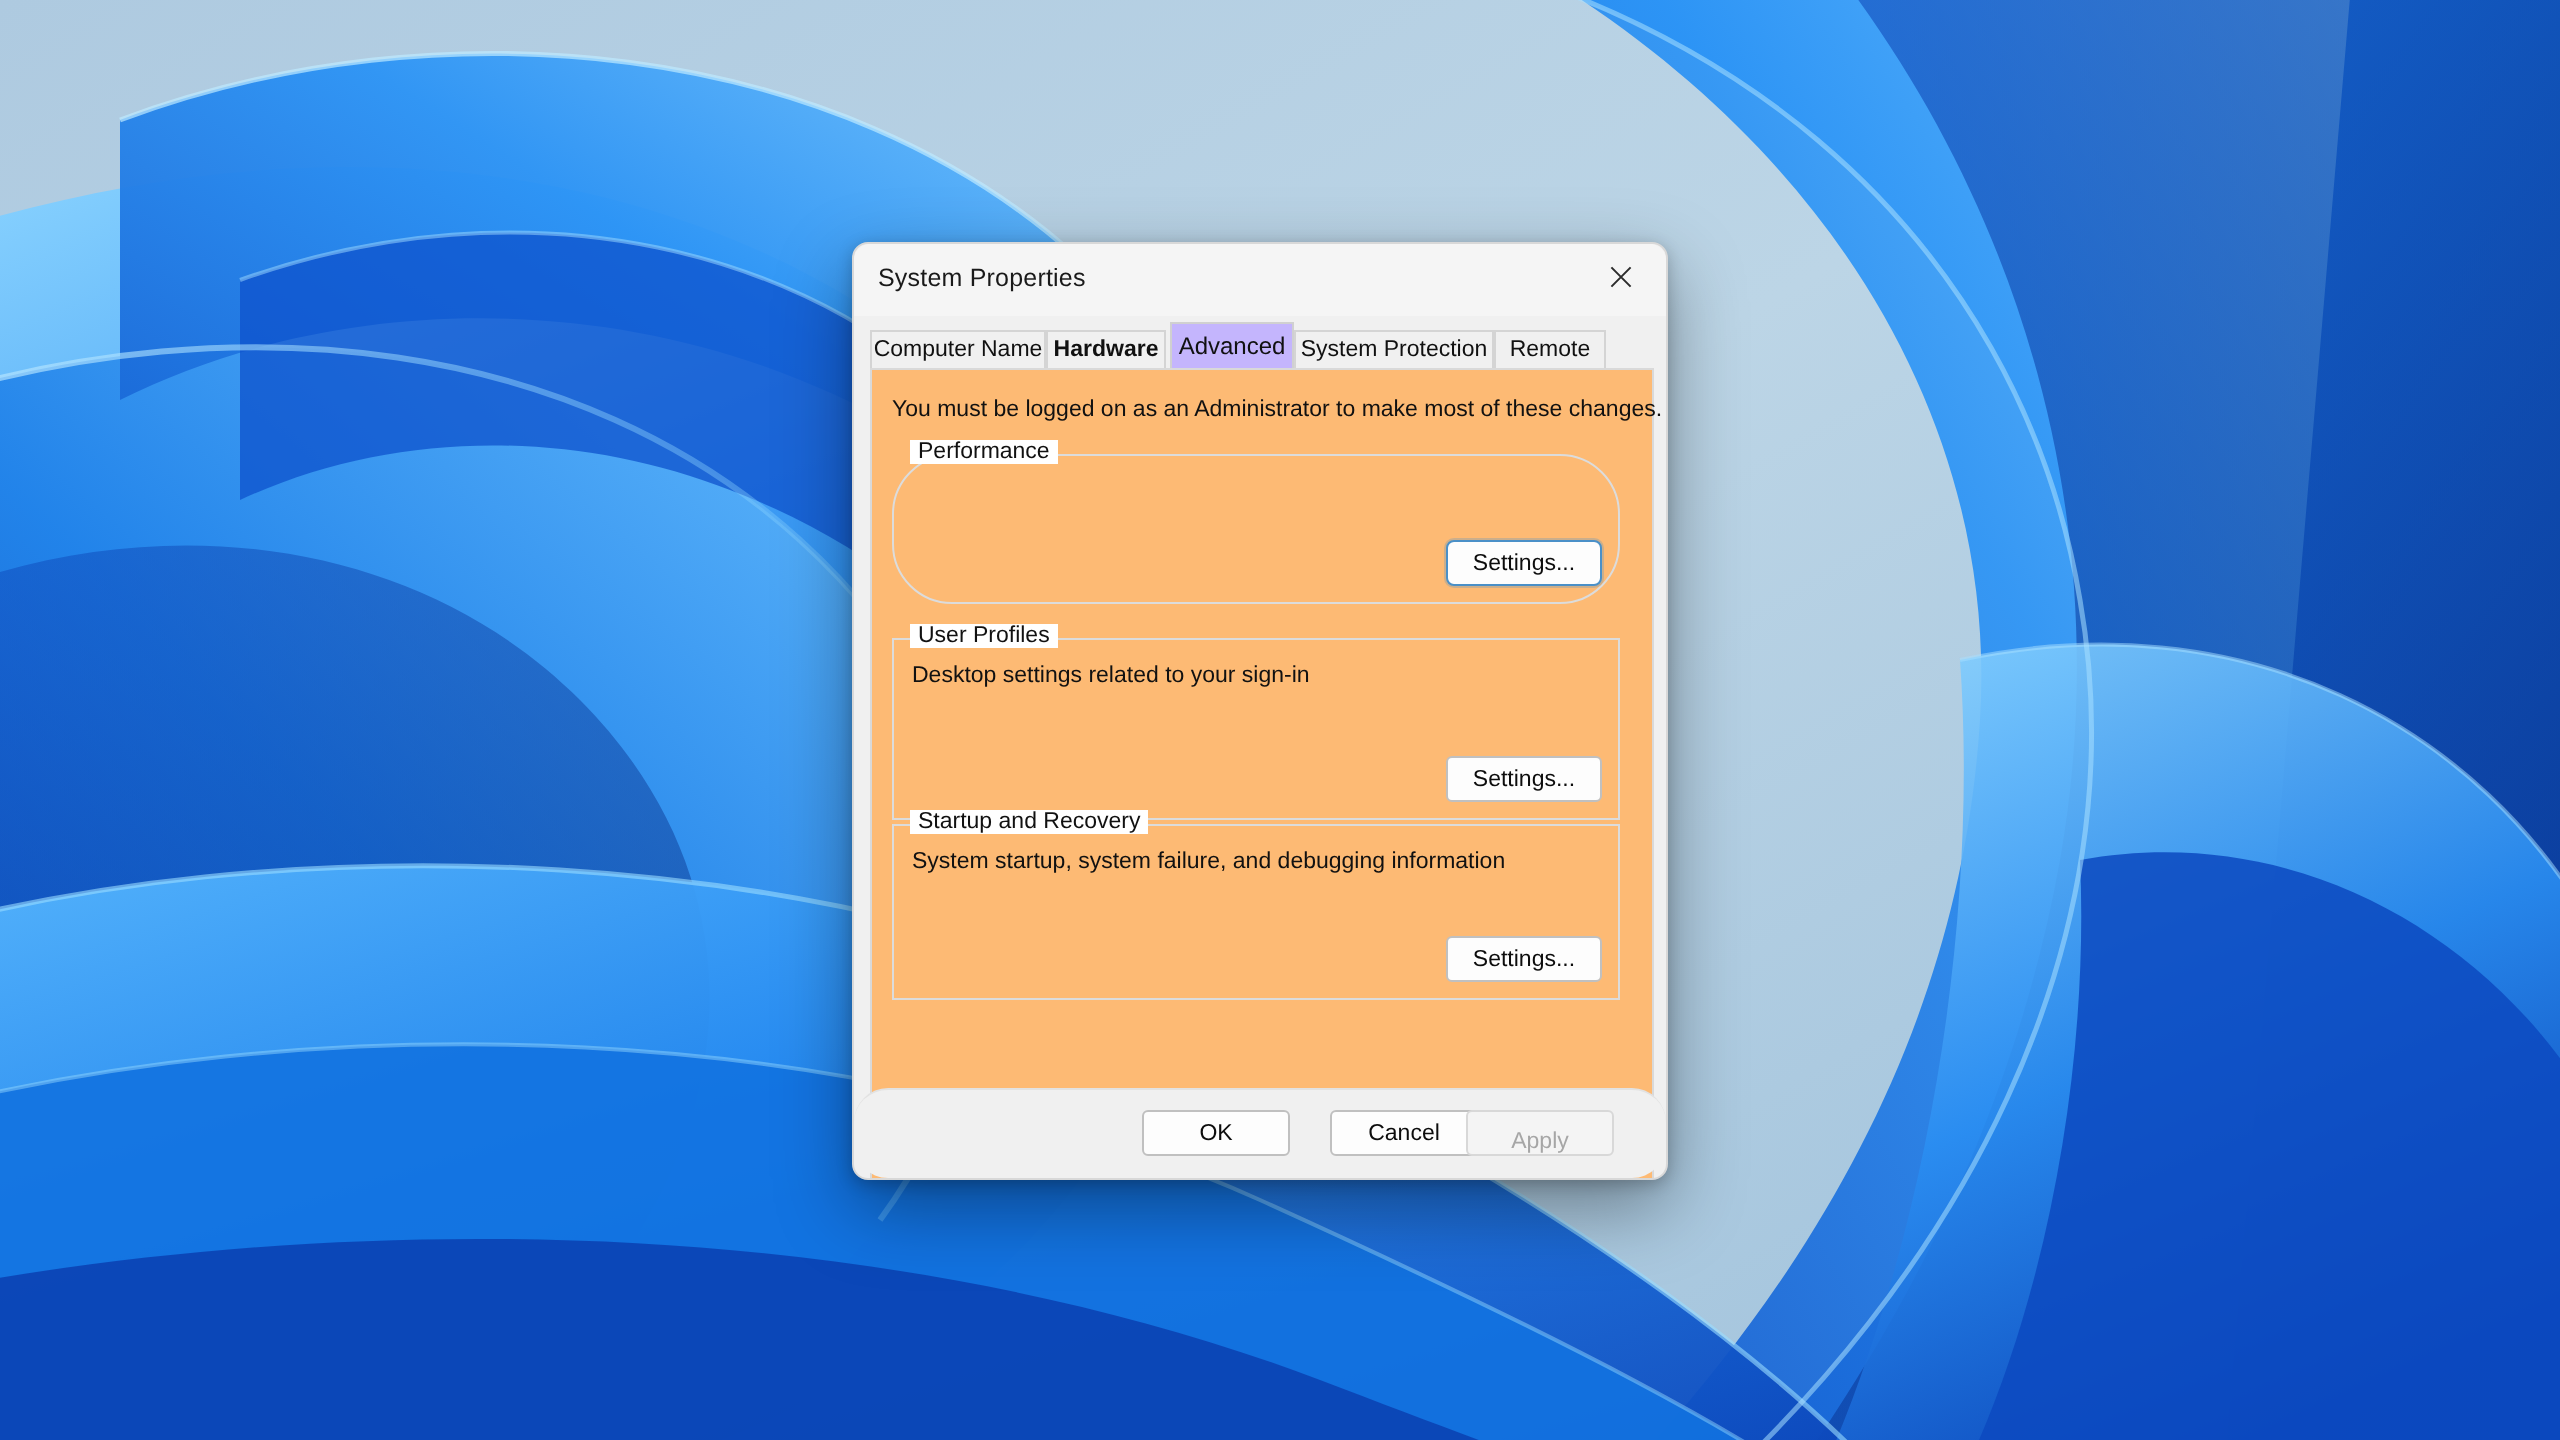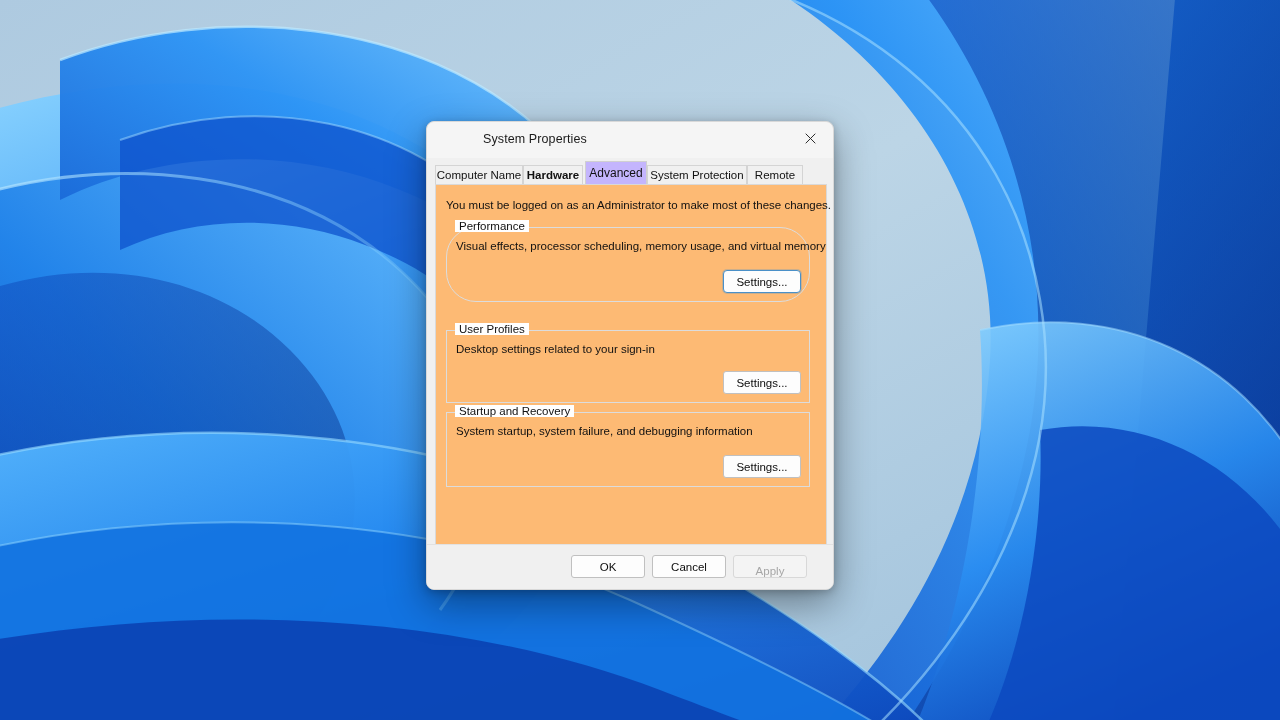--- a/index.html
+++ b/index.html
@@ -45,21 +45,20 @@
     border-top-left-radius: 8px;
     border-top-right-radius: 8px;
   }
   #title-text {
     position: absolute;
     left: 12px;
     top: 10px;
     font-size: 12.5px;
     color: #1a1a1a;
     letter-spacing: .1px;
-    margin-left: 44px;
   }
   #close-btn {
     position: absolute;
     right: 0;
     top: 0;
     width: 46px;
     height: 33px;
     display: flex;
     align-items: center;
     justify-content: center;
@@ -203,29 +202,30 @@
 
   
   #footer {
     position: absolute;
     left: 0;
     bottom: 0;
     width: 100%;
     height: 44px;
     background: #f0f0f0;
     border-top: 1px solid #e2e2e2;
+    border-radius: 17px;
   }
   .footer-btn {
     position: absolute;
     top: 10px;
     width: 74px;
     height: 23px;
   }
   #ok-btn     { right: 188px; }
-  #cancel-btn { right: 107px; }
+  #cancel-btn { right: 94px; }
   #apply-btn  { right: 26px; align-items: flex-end; }
 </style>
 </head>
 <body>
 
 <div id="desktop">
 
   <svg id="wall-svg" viewBox="0 0 1280 720" preserveAspectRatio="none">
     <defs>
       <linearGradient id="gBg" x1="0" y1="0" x2="1" y2="1">
@@ -320,35 +320,34 @@
         <span>Remote</span>
       </div>
     </div>
 
     <div id="panel">
 
       <div id="admin-note">You must be logged on as an Administrator to make most of these changes.</div>
 
       <div class="group" style="top:42px;height:75px;border-radius:30px;">
         <div class="group-label">Performance</div>
-        <div class="group-desc">Visual effects, processor scheduling, memory usage, and virtual memory</div>
         <div class="btn focused group-btn">
           <span>Settings...</span>
         </div>
       </div>
 
-      <div class="group" style="top:134px;height:73px;margin-top:11px;">
+      <div class="group" style="top:134px;height:91px;">
         <div class="group-label">User Profiles</div>
         <div class="group-desc">Desktop settings related to your sign-in</div>
         <div class="btn group-btn">
           <span>Settings...</span>
         </div>
       </div>
 
-      <div class="group" style="top:227px;height:75px;">
+      <div class="group" style="top:227px;height:88px;">
         <div class="group-label">Startup and Recovery</div>
         <div class="group-desc">System startup, system failure, and debugging information</div>
         <div class="btn group-btn">
           <span>Settings...</span>
         </div>
       </div>
 
       <div id="env-row">
 
         <svg id="arrow" viewBox="0 0 88 18">

